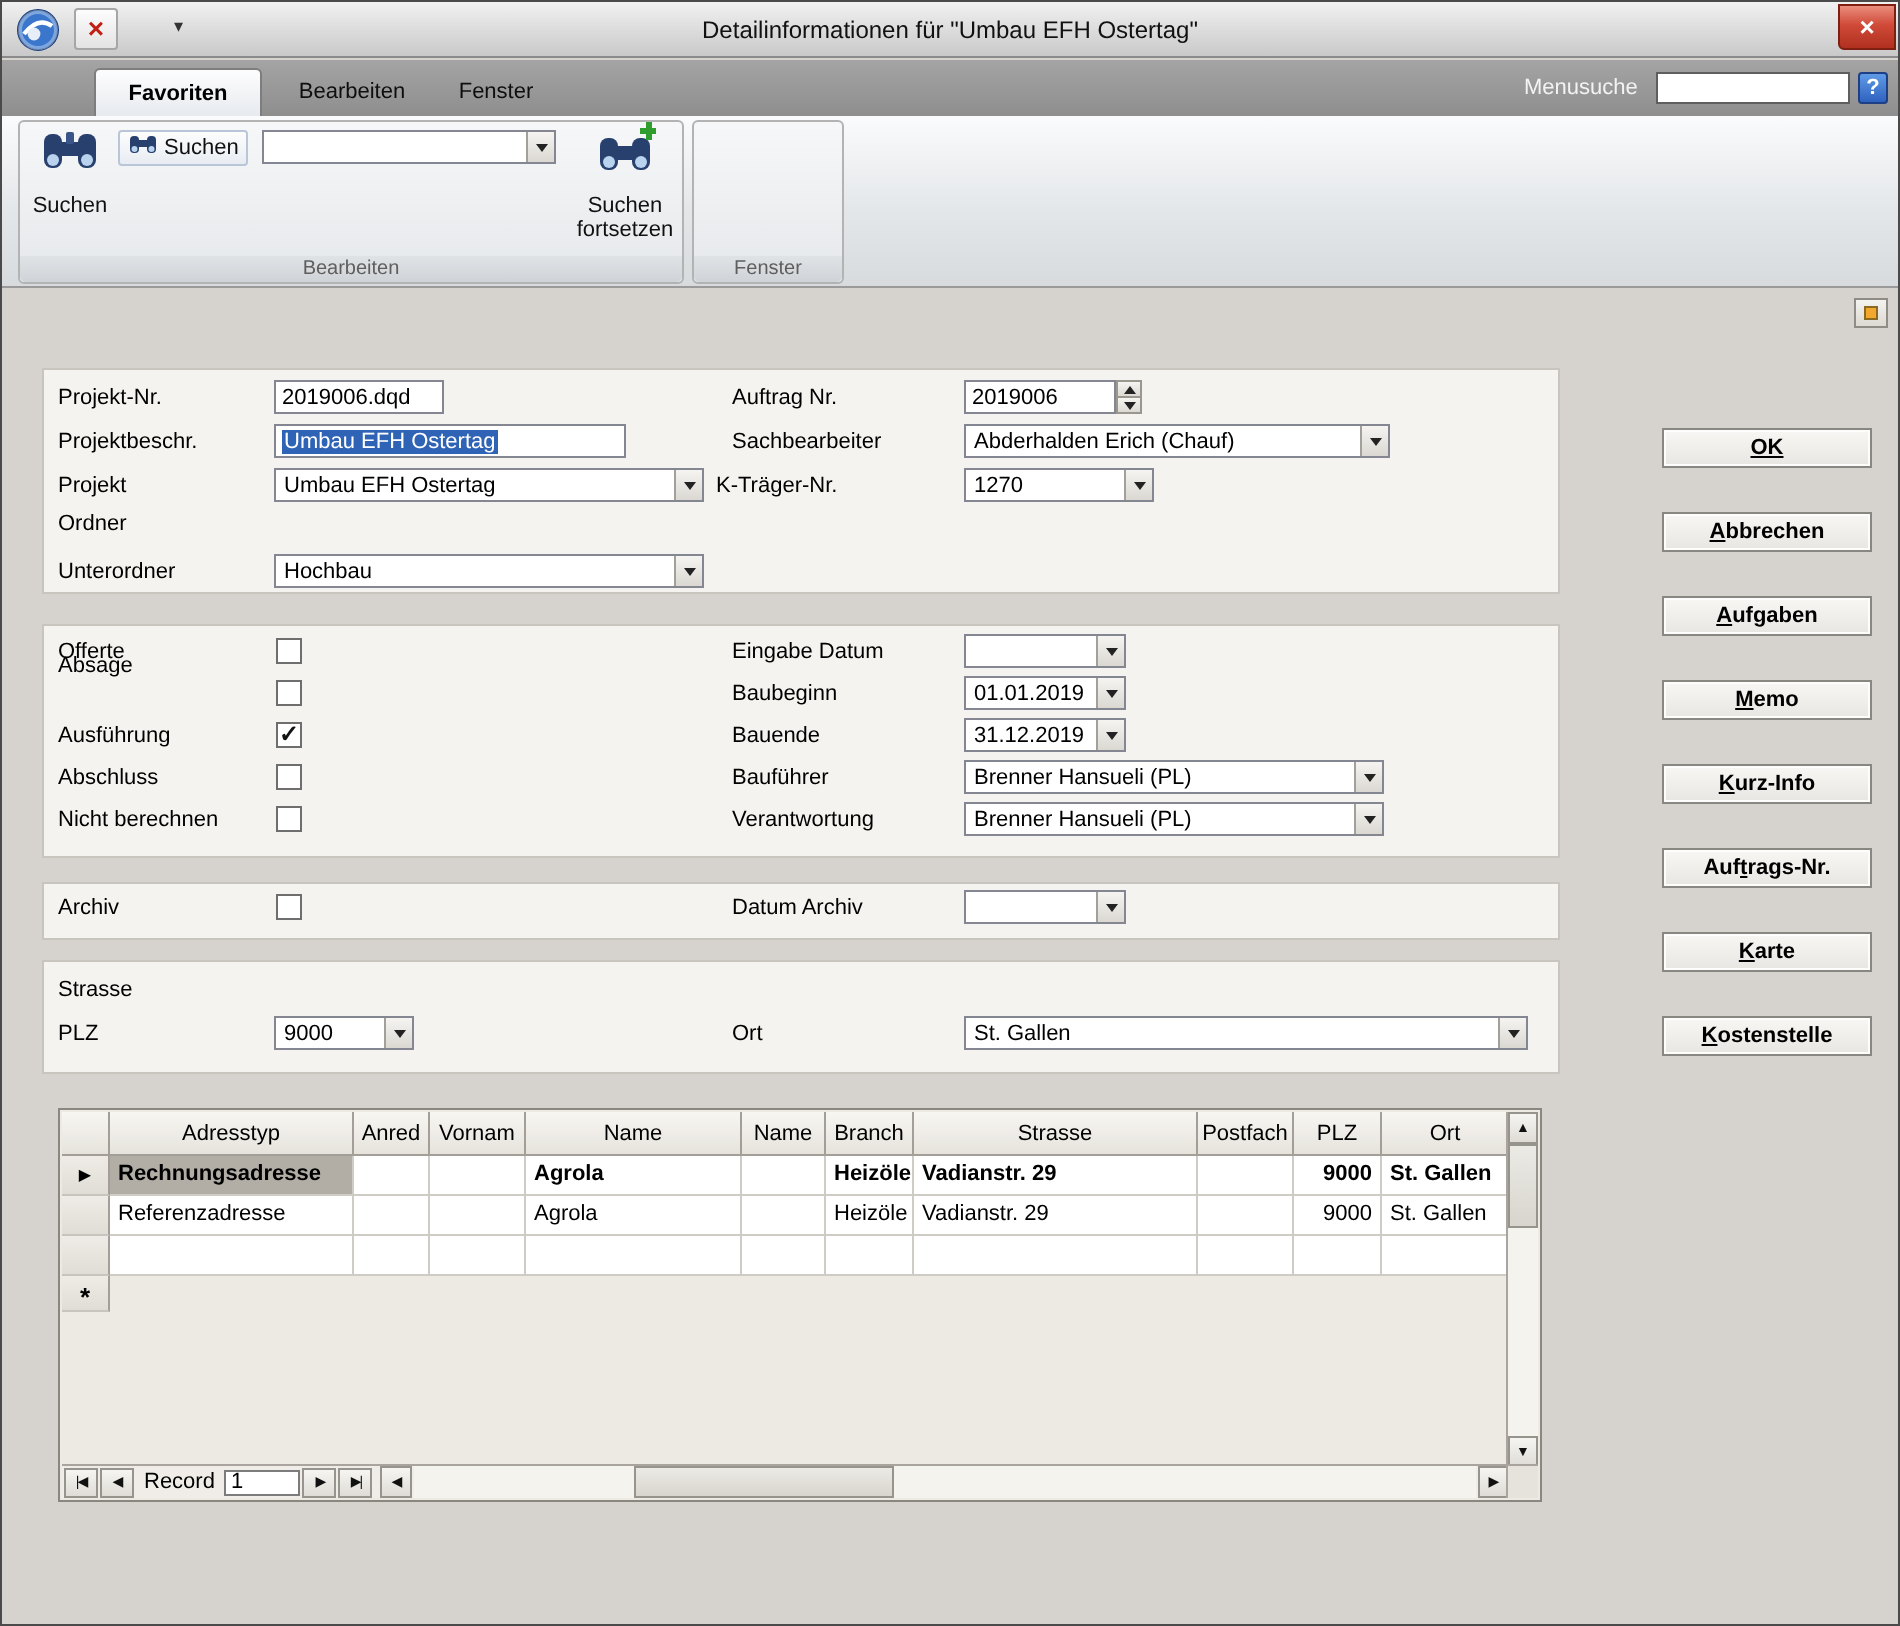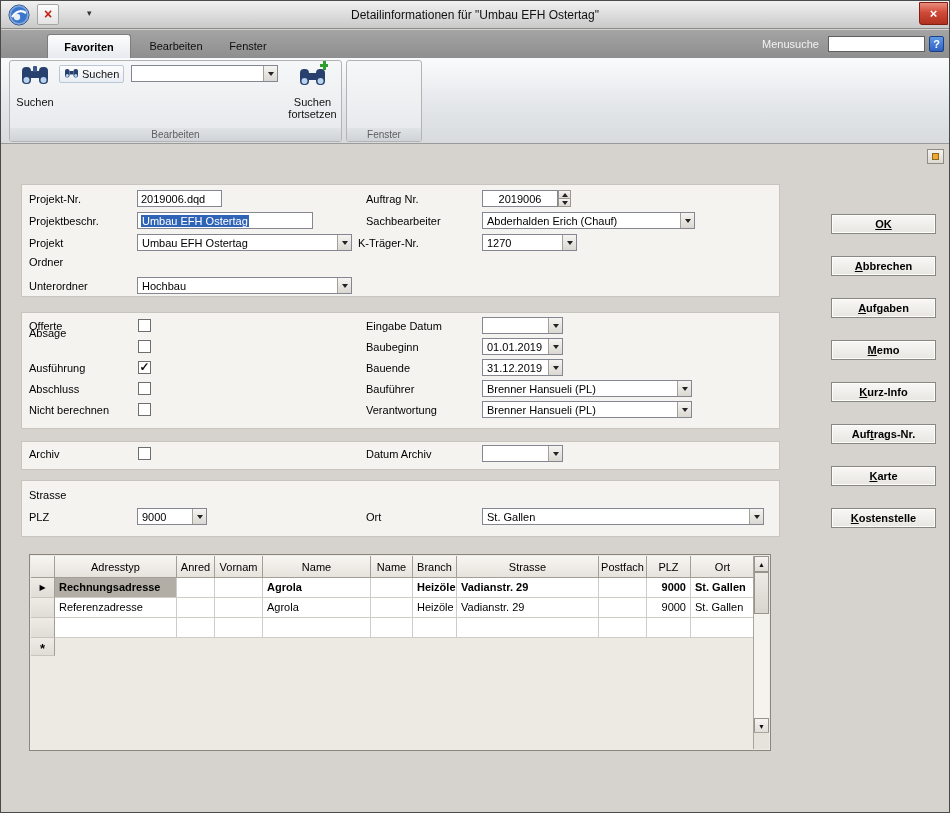--- a/index.html
+++ b/index.html
@@ -170,21 +170,21 @@
   <div class="cornerbtn">
       <i></i>
     </div>
 
   <div class="panel" style="top:183px;height:113px"></div>
 
   <span class="lbl" style="left:28px;top:192px">Projekt-Nr.</span>
   <input class="tb" style="left: 136px; top: 189px; width: 85px;" value="2019006.dqd">
 
   <span class="lbl" style="left:365px;top:192px">Auftrag Nr.</span>
-  <input class="tb" style="left: 481px; top: 189px; width: 76px; text-align: center;" value="2019006">
+  <input class="tb" style="left: 481px; top: 189px; width: 76px; text-align: left;" value="2019006">
   <span class="spin" style="left:557px;top:189px">
     <div>
         <span class="tri-u"></span>
       </div>
     <div>
         <span class="tri-d"></span>
       </div>
   </span>
 
   <span class="lbl" style="left:28px;top:214px">Projektbeschr.</span>
@@ -411,16 +411,31 @@
     <div class="grow" style="top:83px;width:24px;height:18px">
       <div class="gsel star" style="width:24px;height:18px">*</div>
     </div>
 
     <div class="vsb">
       <span class="vbtn" style="top:0">▲</span>
       <span class="vthumb"></span>
       <span class="vbtn" style="bottom:0">▼</span>
     </div>
 
+    <div class="gnav">
+      <span class="nbtn">|◀</span>
+      <span class="nbtn">◀</span>
+      <span class="rec-lbl">Record</span>
+      <input class="rec-input" value="1" style="">
+      <span class="nbtn">▶</span>
+      <span class="nbtn">▶|</span>
+      <div class="hsb">
+        <span class="sbtn" style="left:0">◀</span>
+        <span class="strack">
+            <span class="sthumb"></span>
+          </span>
+        <span class="sbtn" style="right:0">▶</span>
+      </div>
+    </div>
     <div class="gcorner"></div>
   </div>
 
 </div>
 
 </body></html>

